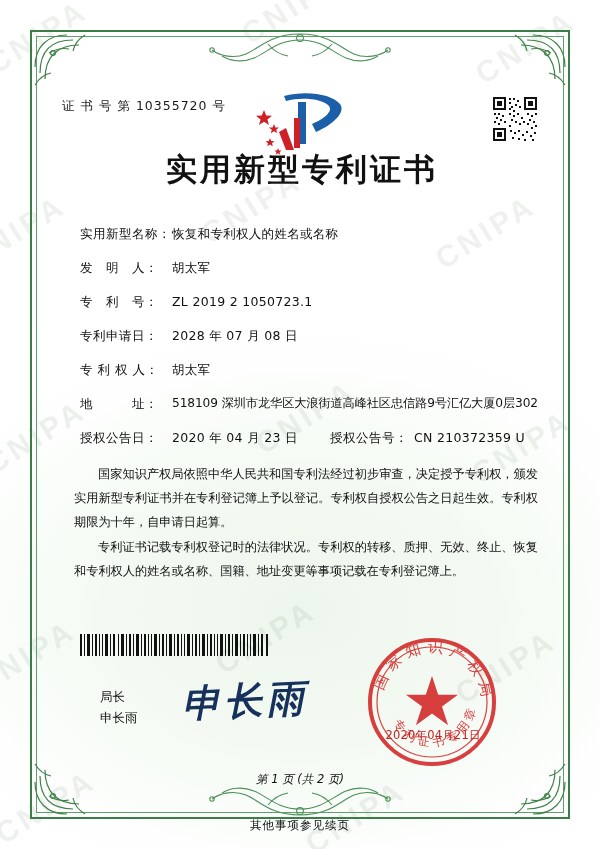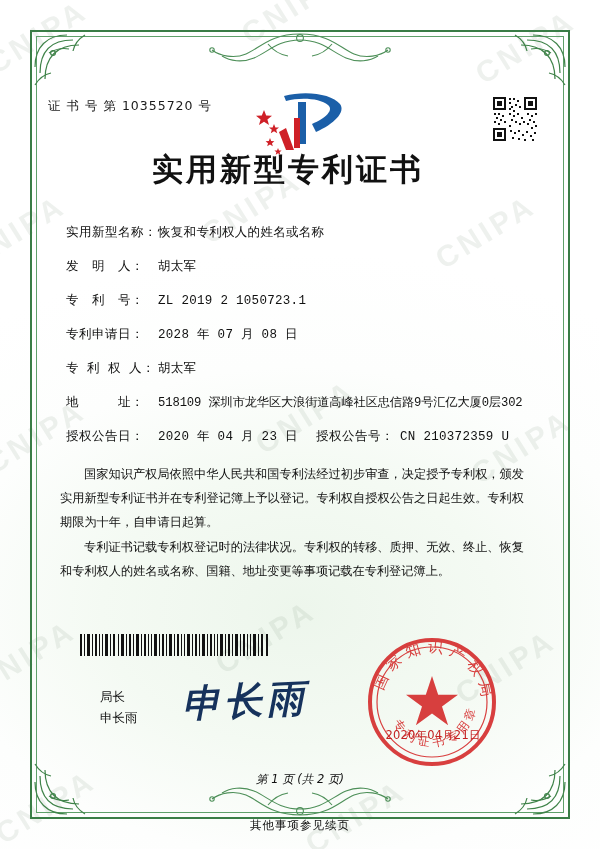--- a/index.html
+++ b/index.html
@@ -86,21 +86,21 @@
   .wm9 { left: 466px;  top: 430px; }
   .wm10 { left: -30px; top: 640px; }
   .wm11 { left: 210px; top: 620px; }
   .wm12 { left: 450px; top: 650px; }
   .wm13 { left: -10px; top: 790px; }
   .wm14 { left: 300px; top: 800px; }
 
   
   .content {
     position: absolute;
-    left: 48px; top: 60px;
+    left: 62px; top: 60px;
     width: 480px;
     z-index: 5;
   }
   .cert-no {
     font-size: 12.5px;
     color: #1a1a1a;
     letter-spacing: 1px;
     margin-top: 38px;
     font-family: "DejaVu Sans", sans-serif;
   }
@@ -135,21 +135,20 @@
     margin-top: 34px;
     padding-left: 18px;
   }
   .field-row {
     display: flex;
     align-items: flex-end;
     font-size: 12.5px;
     color: #111;
     margin-bottom: 16.5px;
     line-height: 1.4;
-    font-family: Liberation Mono, monospace;
   }
   .f-label {
     width: 92px;
     flex: 0 0 92px;
     letter-spacing: 0.5px;
   }
   .f-value {
     flex: 1;
     letter-spacing: 0.3px;
   }

